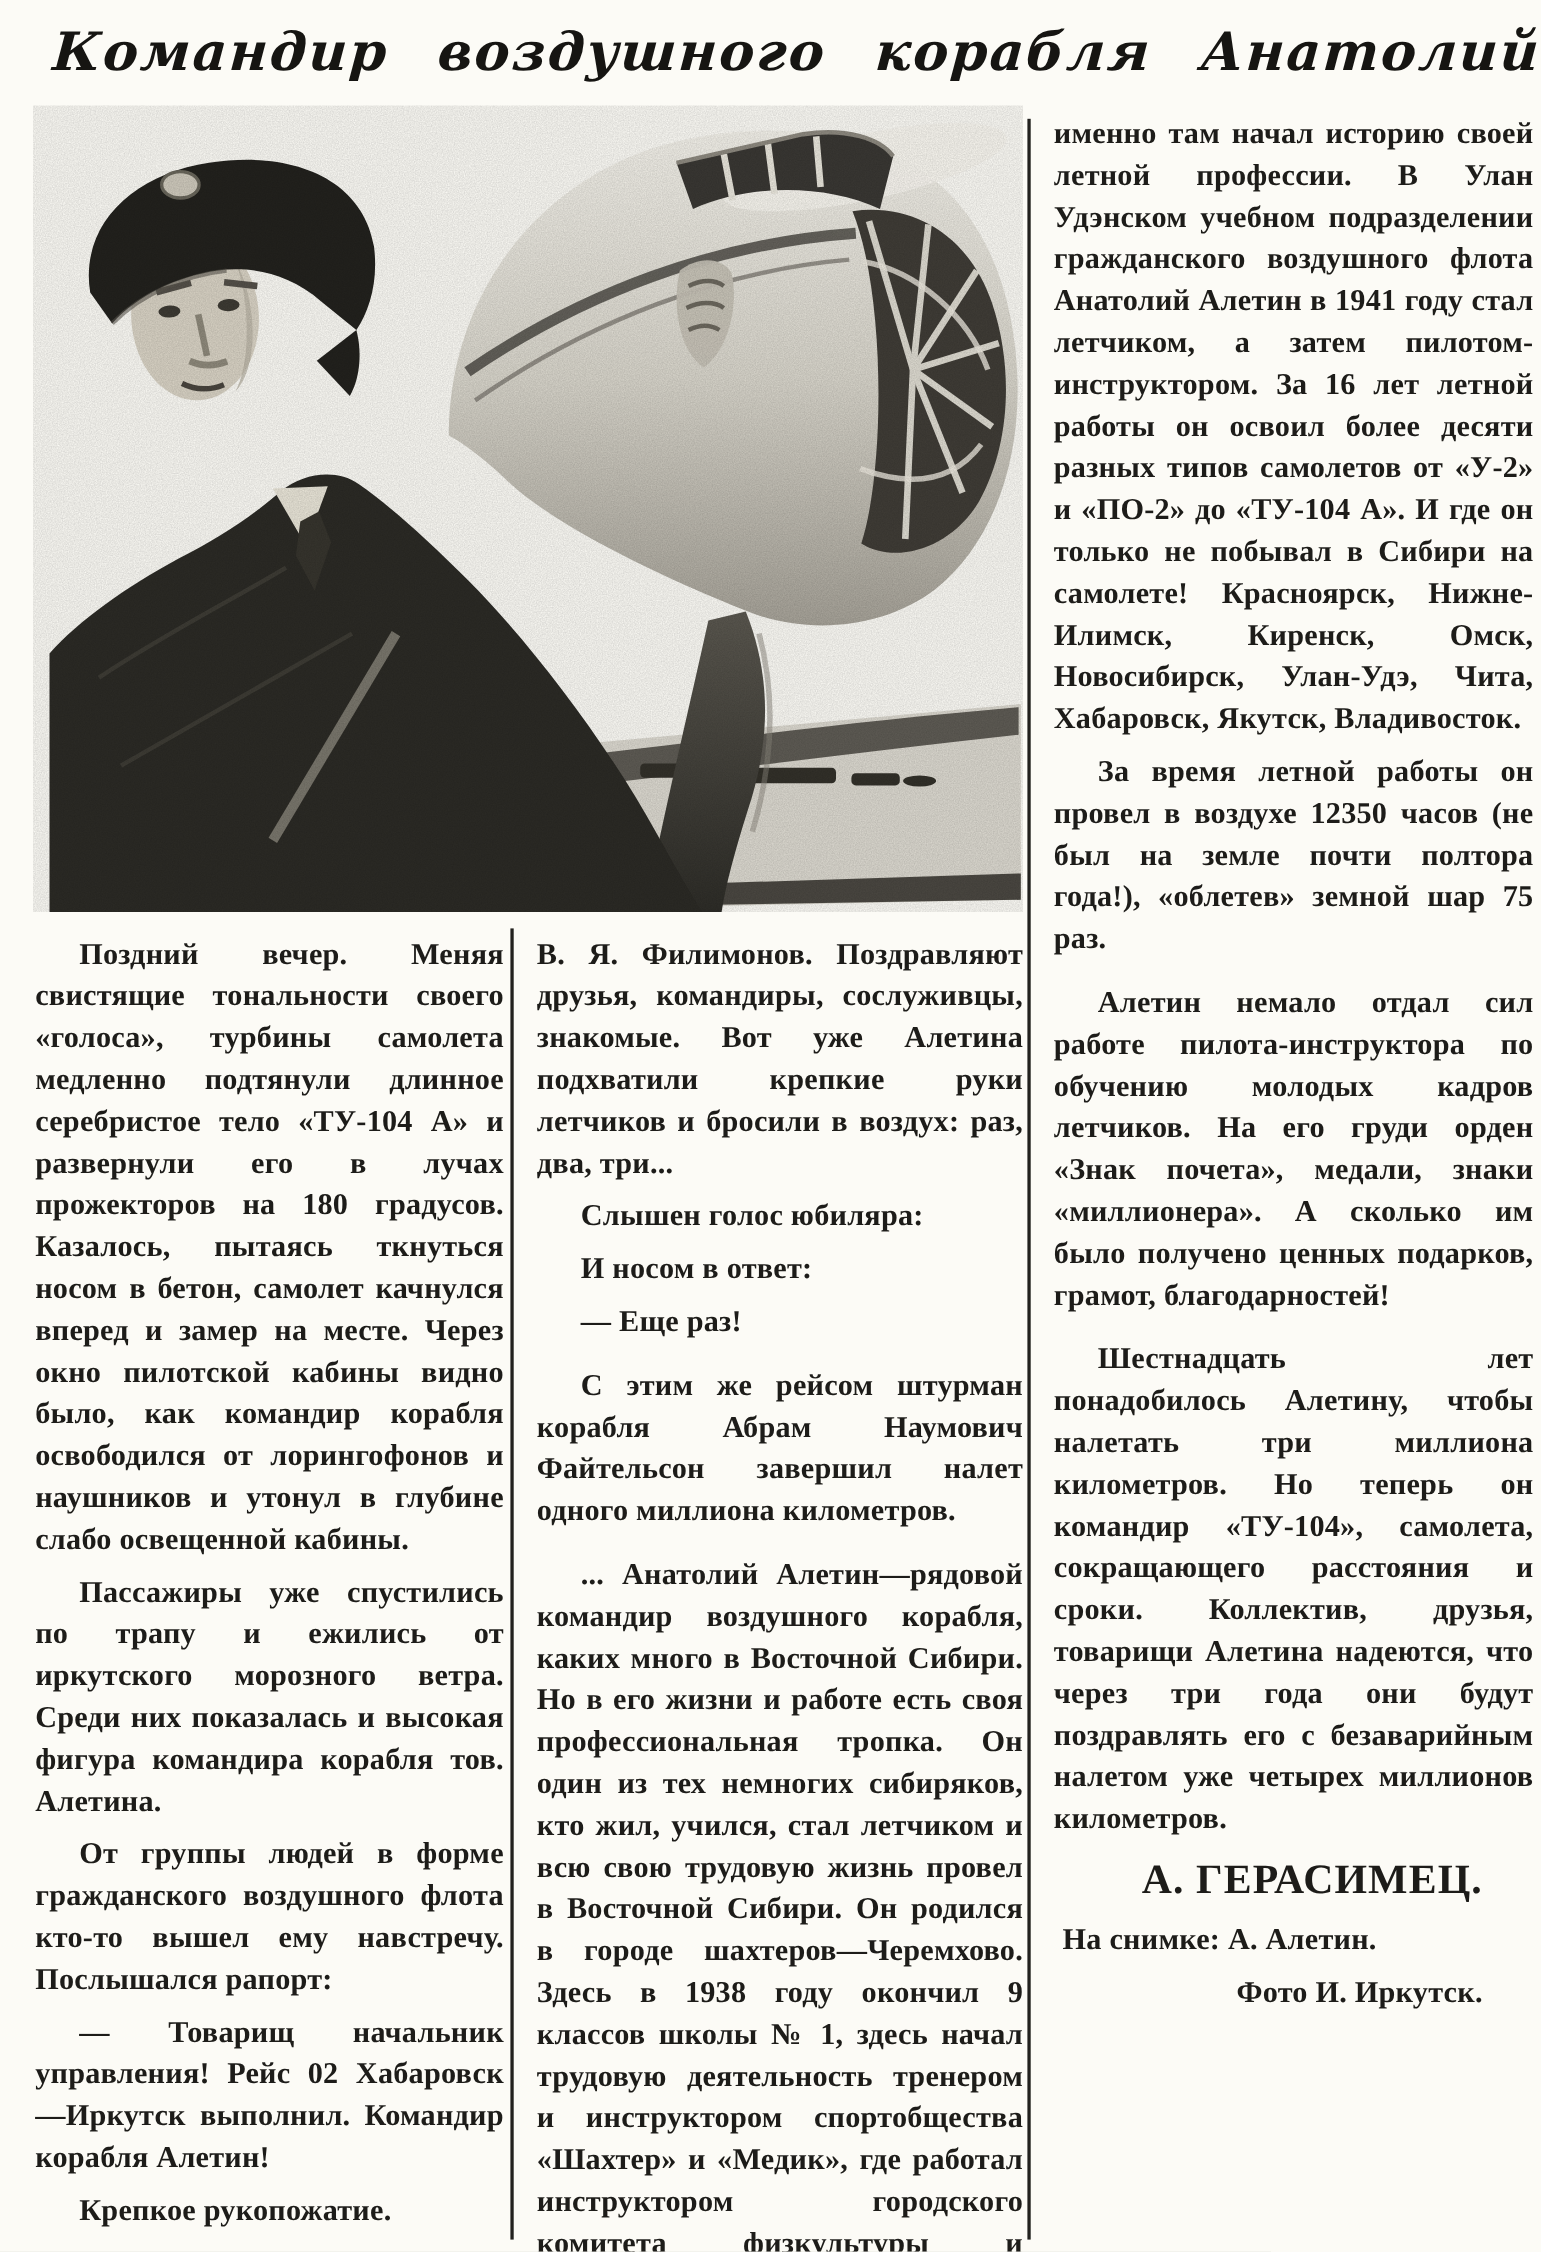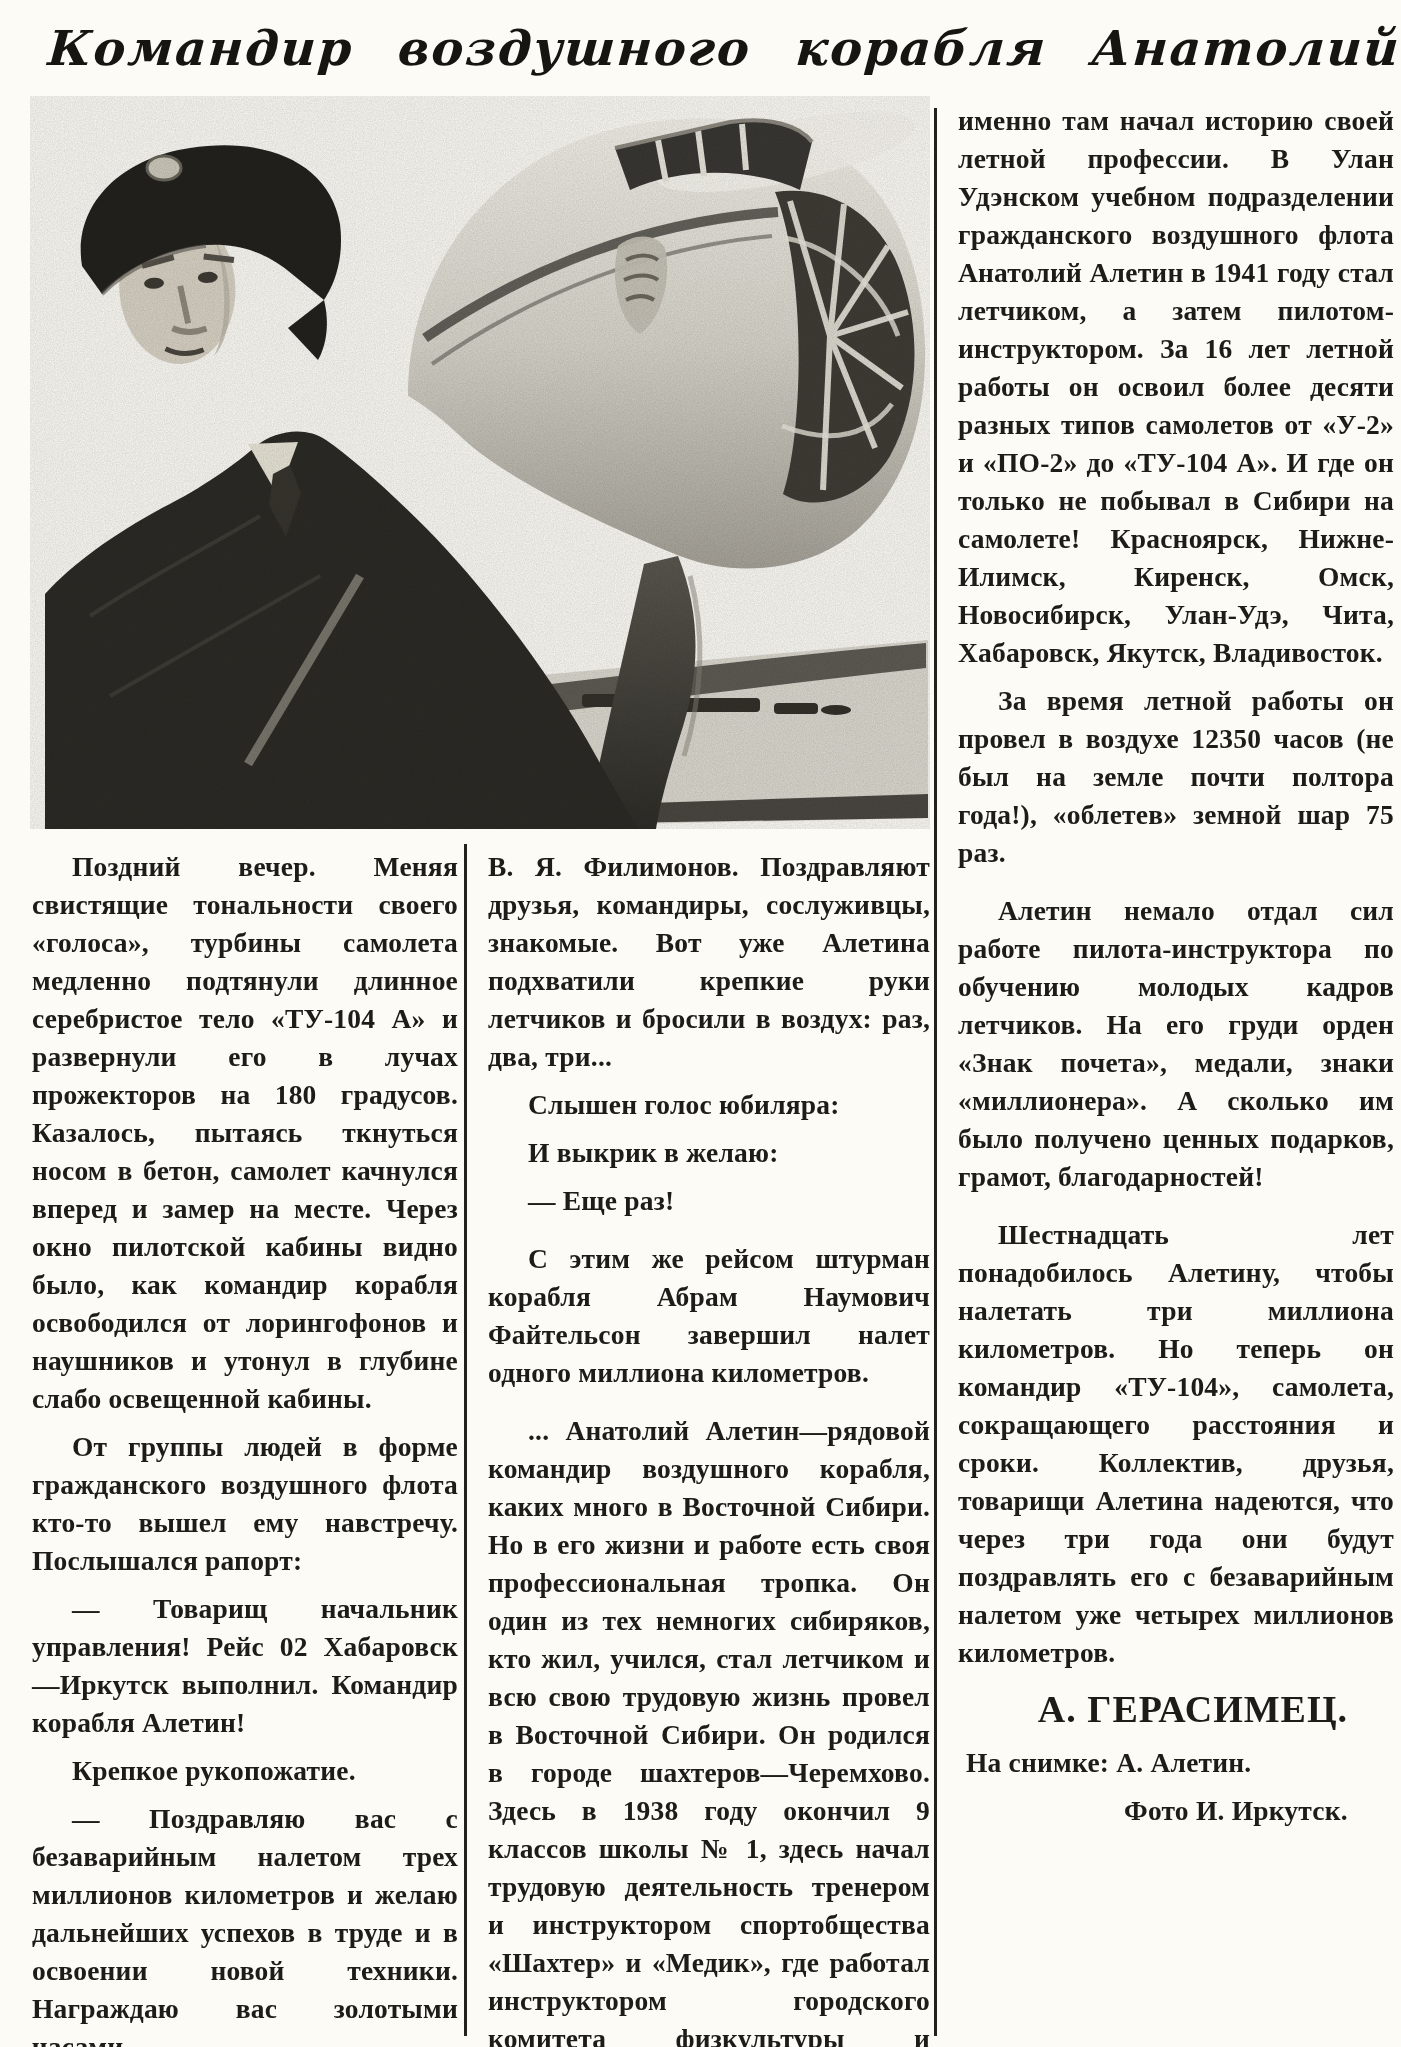--- a/index.html
+++ b/index.html
@@ -144,31 +144,32 @@
 
       <rect x="0" y="0" width="900" height="733" filter="url(#grain)" opacity="0.16"></rect>
     </svg>
   </div>
 
   <div class="vrule vrule-main"></div>
   <div class="vrule vrule-left"></div>
 
   <div class="col col-left">
     <p>Поздний вечер. Меняя свистящие тональности своего «голоса», турбины самолета медленно подтянули длинное серебристое тело «ТУ-104 А» и развернули его в лучах прожекторов на 180 градусов. Казалось, пытаясь ткнуться носом в бетон, самолет качнулся вперед и замер на месте. Через окно пилотской кабины видно было, как командир корабля освободился от лорингофонов и наушников и утонул в глубине слабо освещенной кабины.</p>
+    <p>Пассажиры уже спустились по трапу и ежились от иркутского морозного ветра. Среди них показалась и высокая фигура командира корабля тов. Алетина.</p>
     <p>От группы людей в форме гражданского воздушного флота кто-то вышел ему навстречу. Послышался рапорт:</p>
     <p>— Товарищ начальник управления! Рейс 02 Хабаровск—Иркутск выполнил. Командир корабля Алетин!</p>
     <p>Крепкое рукопожатие.</p>
     <p>— Поздравляю вас с безаварийным налетом трех миллионов километров и желаю дальнейших успехов в труде и в освоении новой техники. Награждаю вас золотыми часами.</p>
 
   </div>
 
   <div class="col col-middle">
     <p class="flush">В. Я. Филимонов. Поздравляют друзья, командиры, сослуживцы, знакомые. Вот уже Алетина подхватили крепкие руки летчиков и бросили в воздух: раз, два, три...</p>
     <p>Слышен голос юбиляра:</p>
-    <p>И выкрик в желаю:</p>
+    <p>И носом в ответ:</p>
     <p>— Еще раз!</p>
     <p class="gap">С этим же рейсом штурман корабля Абрам Наумович Файтельсон завершил налет одного миллиона километров.</p>
     <p class="gap">... Анатолий Алетин—рядовой командир воздушного корабля, каких много в Восточной Сибири. Но в его жизни и работе есть своя профессиональная тропка. Он один из тех немногих сибиряков, кто жил, учился, стал летчиком и всю свою трудовую жизнь провел в Восточной Сибири. Он родился в городе шахтеров—Черемхово. Здесь в 1938 году окончил 9 классов школы № 1, здесь начал трудовую деятельность тренером и инструктором спортобщества «Шахтер» и «Медик», где работал инструктором городского комитета физкультуры и диспетчером на железной дороге.</p>
 
   </div>
 
   <div class="col col-right">
     <p class="flush">именно там начал историю своей летной профессии. В Улан Удэнском учебном подразделении гражданского воздушного флота Анатолий Алетин в 1941 году стал летчиком, а затем пилотом-инструктором. За 16 лет летной работы он освоил более десяти разных типов самолетов от «У-2» и «ПО-2» до «ТУ-104 А». И где он только не побывал в Сибири на самолете! Красноярск, Нижне-Илимск, Киренск, Омск, Новосибирск, Улан-Удэ, Чита, Хабаровск, Якутск, Владивосток.</p>
     <p>За время летной работы он провел в воздухе 12350 часов (не был на земле почти полтора года!), «облетев» земной шар 75 раз.</p>
     <p class="gap">Алетин немало отдал сил работе пилота-инструктора по обучению молодых кадров летчиков. На его груди орден «Знак почета», медали, знаки «миллионера». А сколько им было получено ценных подарков, грамот, благодарностей!</p>

